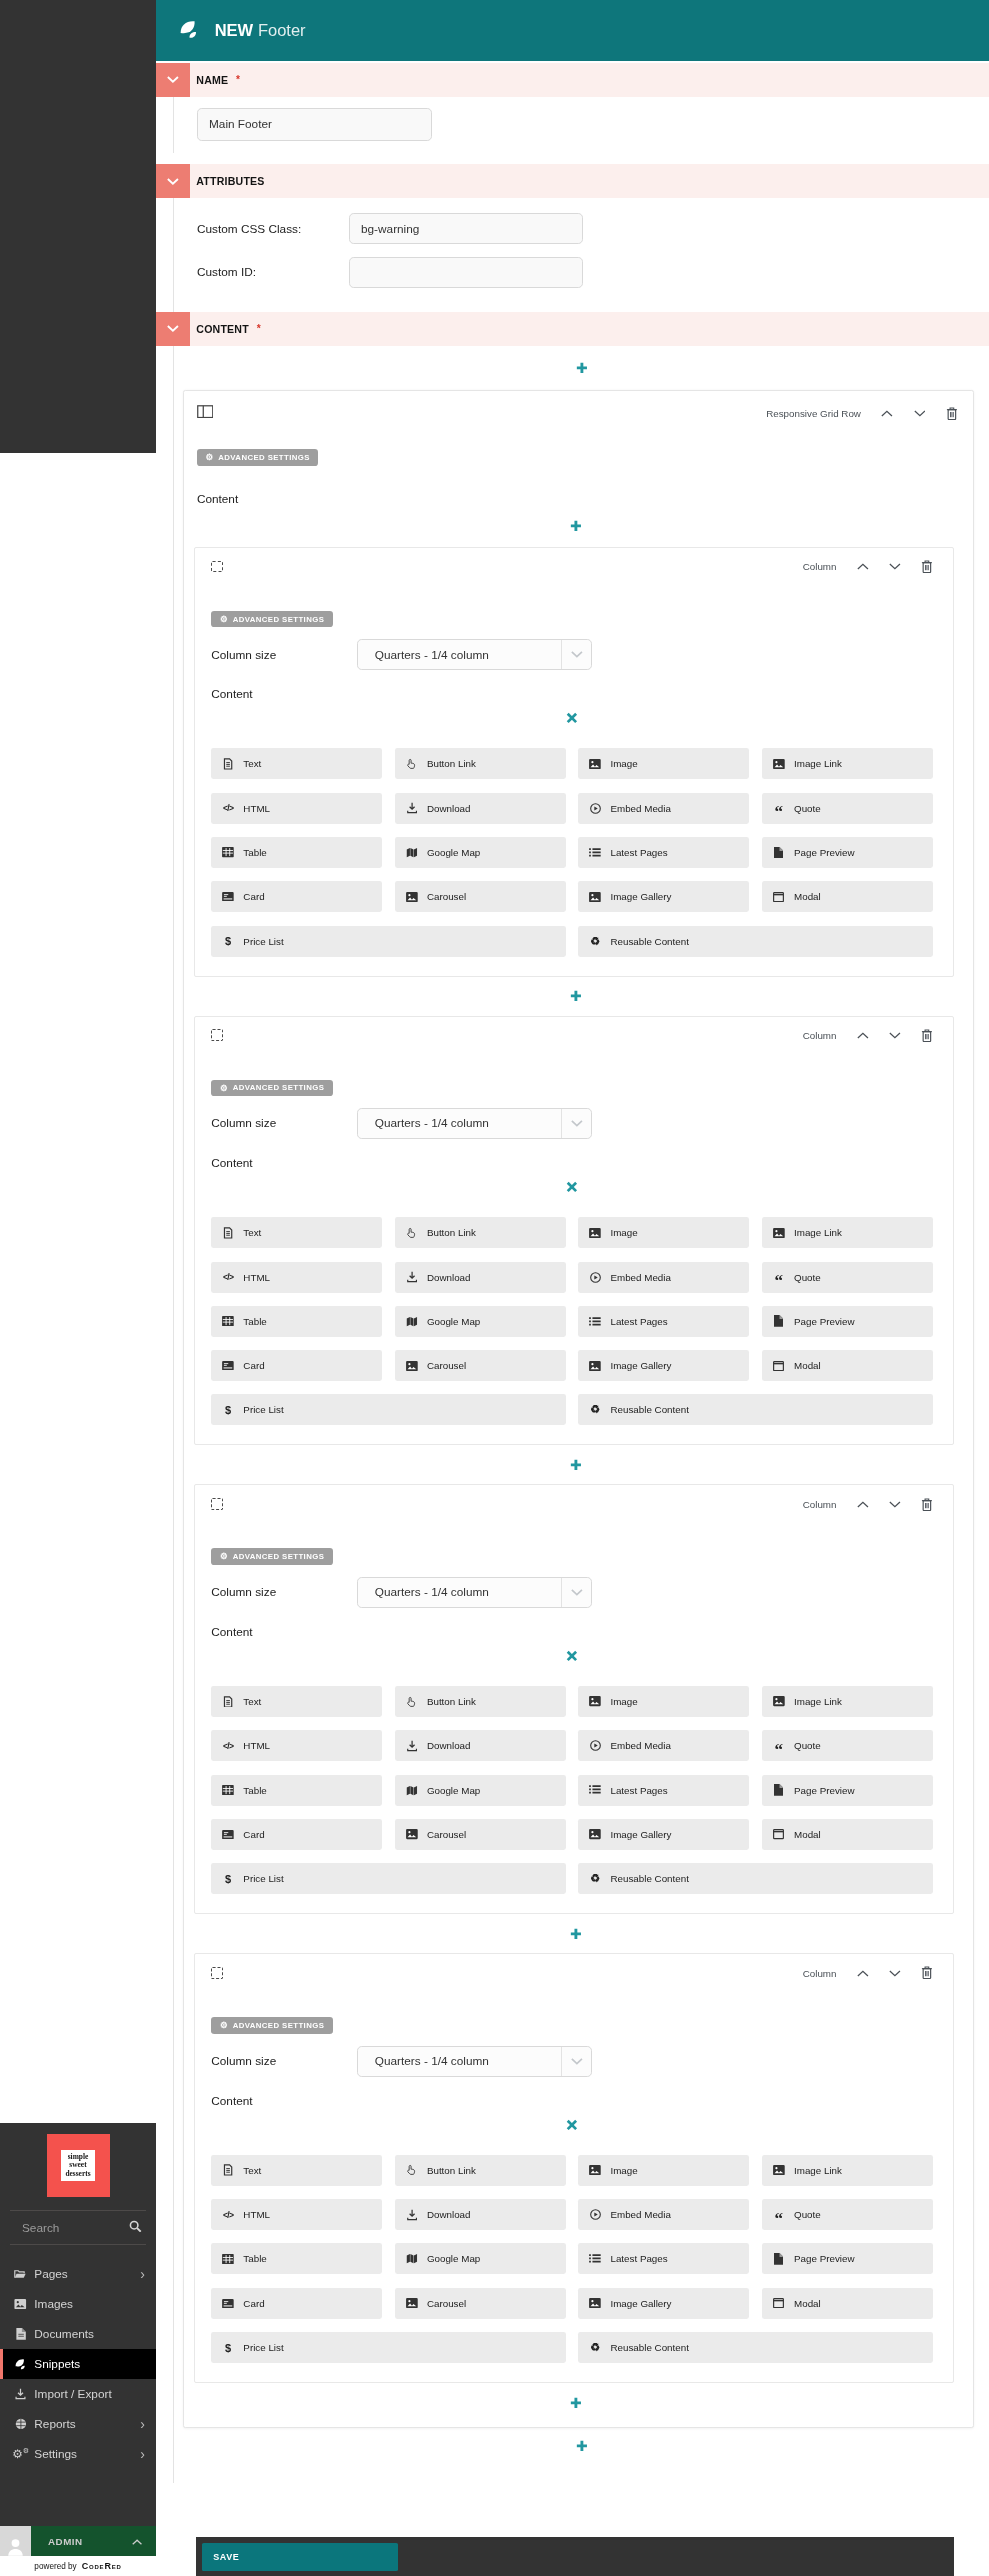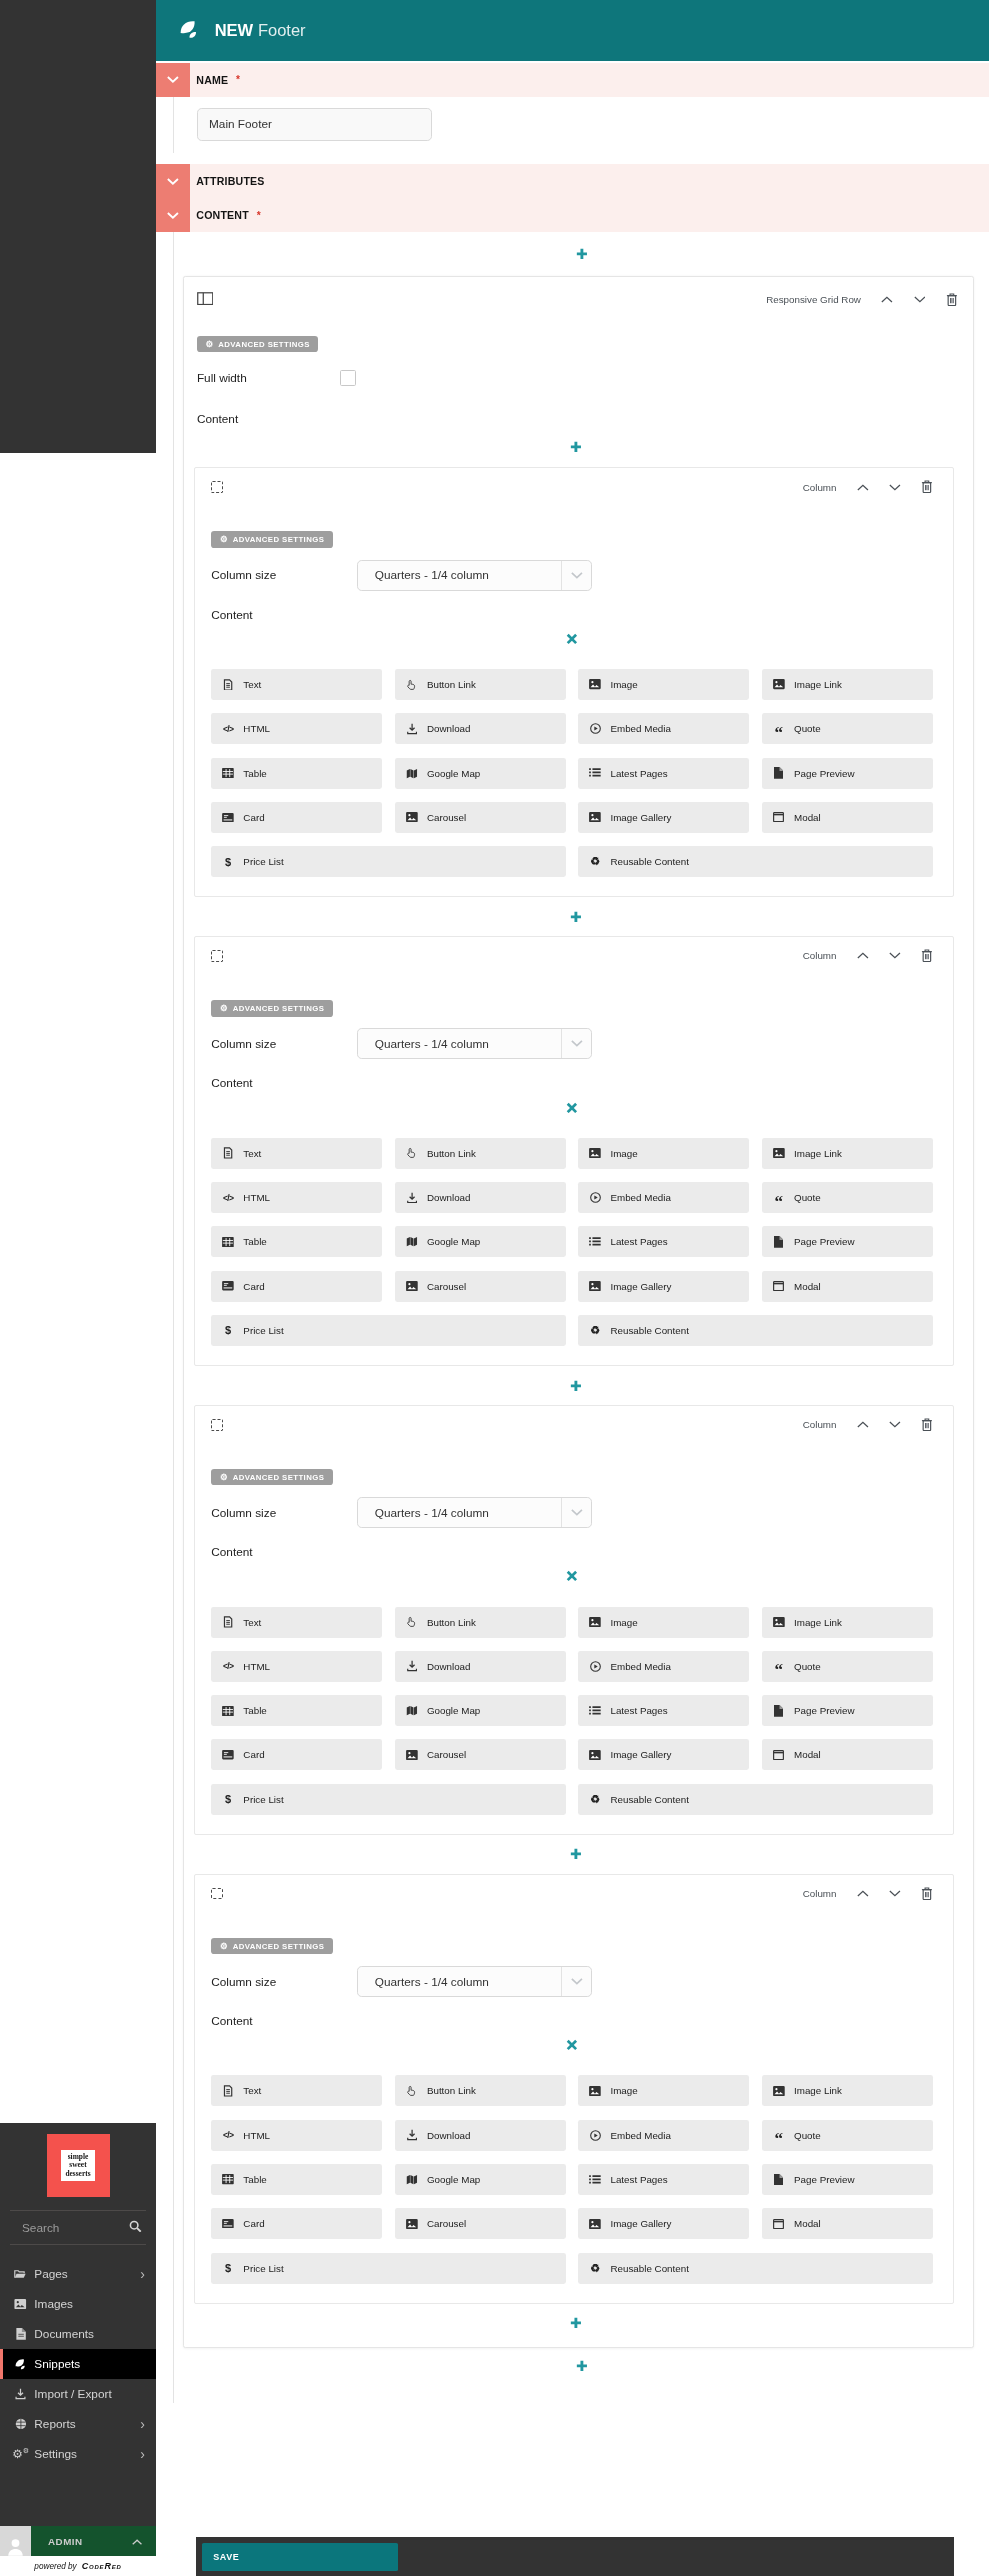--- a/index.html
+++ b/index.html
@@ -20,21 +20,21 @@
   .nav-item { height:30px; display:flex; align-items:center; padding:0 11px 0 14px; color:#d4d4d4; font-size:11.8px; cursor:pointer; }
   .nav-item .nicon { width:13.3px; margin-right:7px; display:flex; align-items:center; justify-content:center; }
   .nav-item .nlabel { flex:1; }
   .nav-item .nchev { color:#bdbdbd; font-size:14px; line-height:1; }
   .nav-item.active { background:#000; border-left:3.1px solid #f0766b; padding-left:11px; color:#fff; }
   .gearbig { font-size:11.8px; color:#cfcfcf; line-height:1; }
   .admin-row { position:absolute; bottom:19.6px; left:0; width:156px; height:30px; background:#14532d; display:flex; align-items:center; }
   .avatar { width:31px; height:30px; background:#d8d8d8; display:flex; align-items:flex-end; justify-content:center; overflow:hidden; }
   .admin-label { margin-left:17px; font-size:9.8px; font-weight:bold; letter-spacing:0.5px; color:#ccc; flex:1; }
   .admin-chev { margin-right:14px; }
-  .powered { position:absolute; bottom:0; left:0; width:156px; height:19.6px; background:#fff; display:flex; align-items:center; justify-content:center; font-size:8.2px; color:#111; gap:5px;font-style:italic; }
+  .powered { position:absolute; bottom:0; left:0; width:156px; height:19.6px; background:#fff; display:flex; align-items:center; justify-content:center; font-size:8.2px; color:#111; gap:5px; }
   .powered .brand { font-weight:bold; font-variant:small-caps; letter-spacing:0.8px; font-size:9px; }
 
   
   .main { position:absolute; left:156px; top:0; width:834px; }
   header.appbar { height:61px; background:#0e767b; display:flex; align-items:center; padding-left:22px; gap:15.7px; }
   .apptitle { font-size:16.5px; color:#fff; }
   .apptitle .t-bold { font-weight:bold; }
   .apptitle .t-rest { font-weight:normal; color:rgba(255,255,255,.88); margin-left:4.7px; }
 
   .sect { }
@@ -132,20 +132,30 @@
     </section>
 
     <section class="sect" style="margin-top:11px;border-radius:8px;">
       <div class="sect-bar">
         <div class="chev-btn">
           <svg width="11.8" height="7" viewBox="0 0 14 8">
               <path d="M1 1l6 5.6L13 1" fill="none" stroke="#fff" stroke-width="2.2"></path>
             </svg>
         </div>
         <span class="sect-label">ATTRIBUTES</span>
+      </div>
+      <div class="sect-body attr-body">
+        <div class="attr-row">
+          <span class="attr-label">Custom CSS Class:</span>
+          <input class="txt-input attr-input" value="bg-warning" style="">
+        </div>
+        <div class="attr-row">
+          <span class="attr-label">Custom ID:</span>
+          <input class="txt-input attr-input" value="" style="">
+        </div>
       </div>
     </section>
 
     <section class="sect">
       <div class="sect-bar">
         <div class="chev-btn">
           <svg width="11.8" height="7" viewBox="0 0 14 8">
               <path d="M1 1l6 5.6L13 1" fill="none" stroke="#fff" stroke-width="2.2"></path>
             </svg>
         </div>
@@ -192,24 +202,20 @@
                   </svg>
                 </span>
             </span>
           </div>
 
           <div class="adv-badge">
             <span class="gear">⚙</span>
             <span>ADVANCED SETTINGS</span>
           </div>
 
-          <div class="fullwidth-row">
-            <span class="fw-label">Full width</span>
-            <span class="checkbox"></span>
-          </div>
 
           <div class="content-lbl">Content</div>
 
           <div class="plus-row small">
             <span class="plus-btn">
               <svg width="11.8" height="11.8" viewBox="0 0 14 14">
                   <path d="M7 1v12M1 7h12" stroke="#2197a0" stroke-width="3.4"></path>
                 </svg>
             </span>
           </div>

